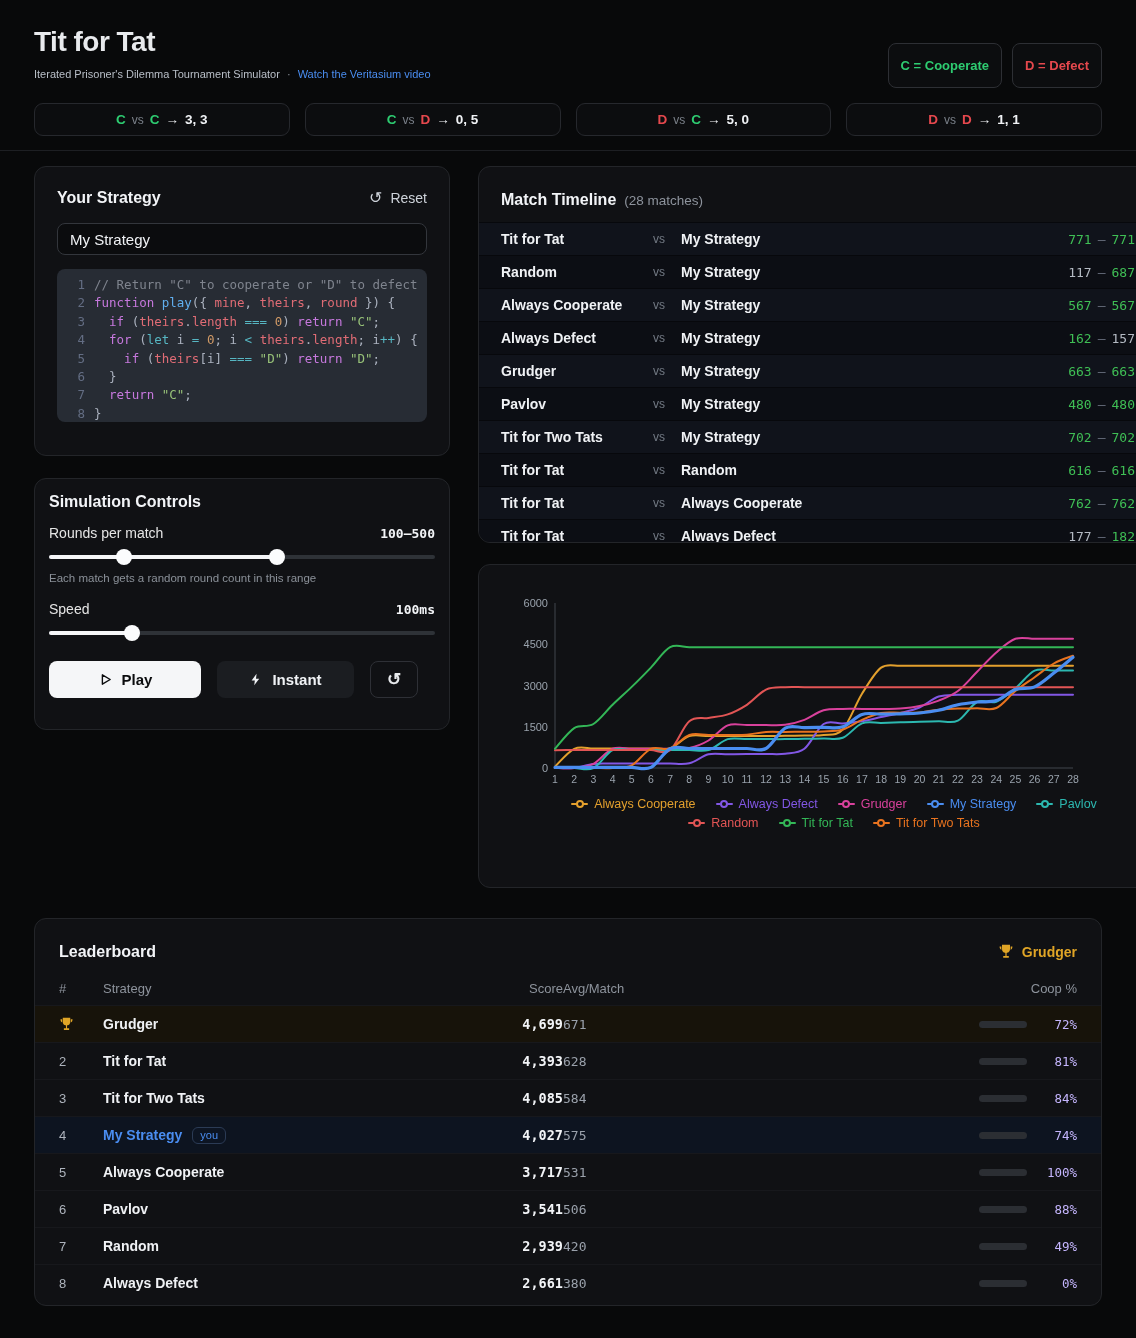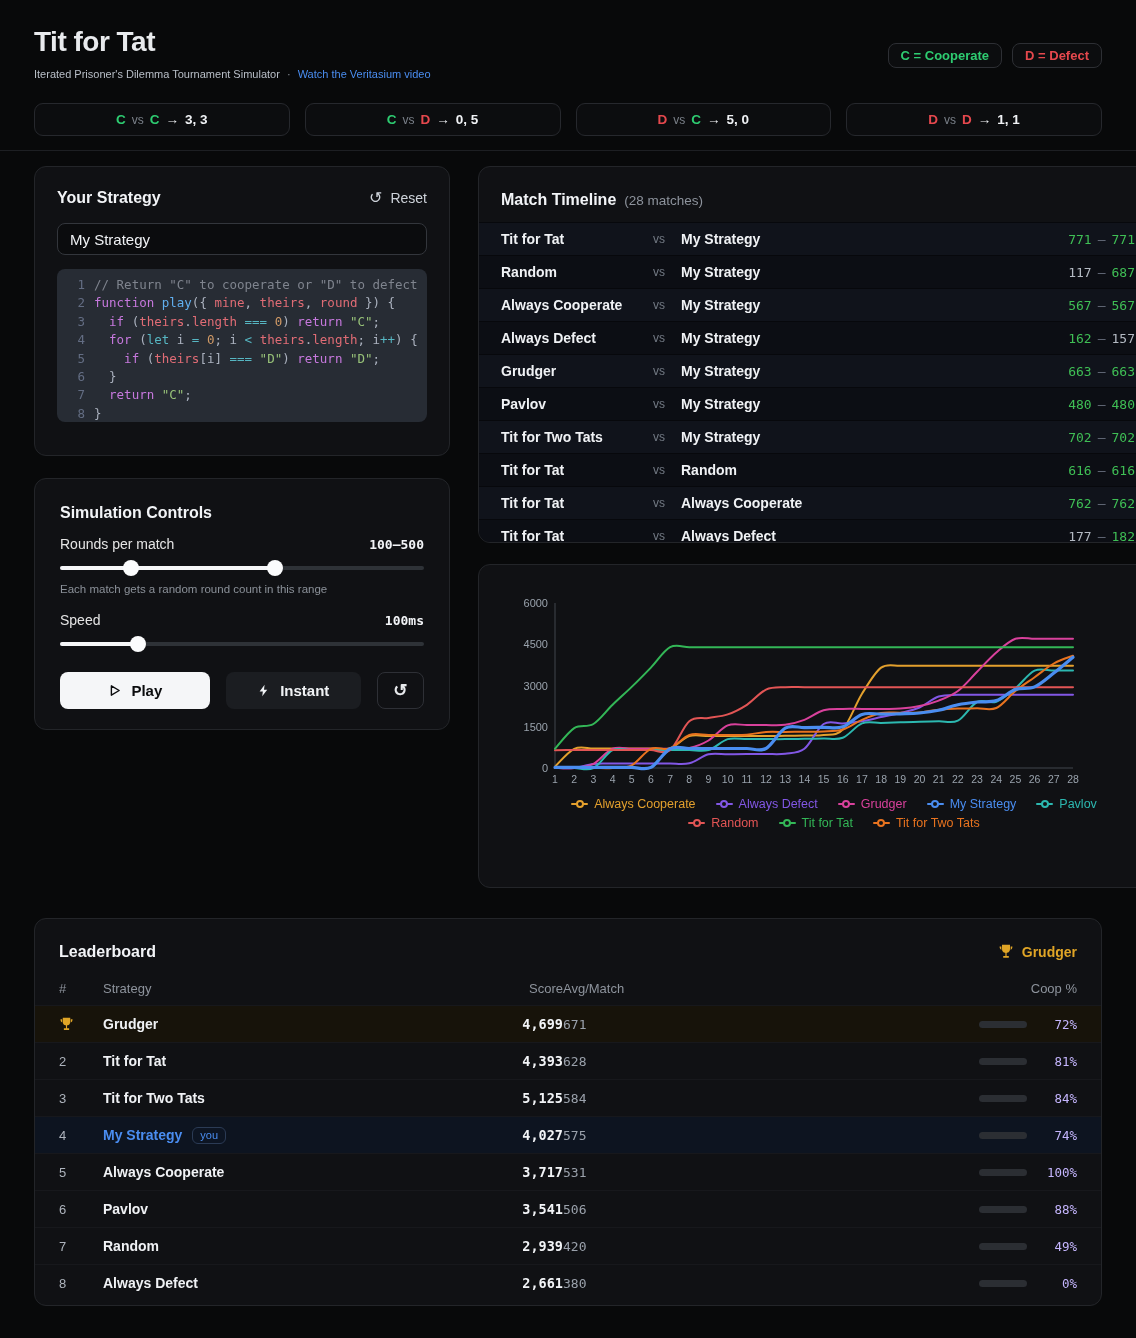--- a/index.html
+++ b/index.html
@@ -7,21 +7,21 @@
   .page { position:relative; width:1136px; height:1338px; margin:0 auto; overflow:hidden; }
   .mono { font-family:"DejaVu Sans Mono", monospace; }
 
   
   .header { position:relative; padding:26px 34px 0 34px; }
   .title { font-size:28px; font-weight:bold; letter-spacing:-.5px; margin:0; }
   .subtitle-row { margin-top:10px; font-size:11px; color:#b9bfc8; }
   .subtitle-row a { color:#4a8df0; text-decoration:none; }
   .sub-sep { color:#8b9199; margin:0 4px; }
   .badges { position:absolute; top:43px; right:34px; display:flex; gap:10px; }
-  .pill { border:1px solid #2d2f34; background:#0c0d0f; border-radius:8px; padding:4px 12px; font-size:13px; font-weight:bold; }
+  .pill { border:1px solid #2d2f34; background:#0c0d0f; border-radius:8px; padding:14px 12px; font-size:13px; font-weight:bold; }
   .payoffs { display:flex; gap:15px; margin-top:23px; }
   .payoff { flex:1; height:33px; border:1px solid #26282d; background:#0c0d0f; border-radius:9px;
             display:flex; align-items:center; justify-content:center; gap:6px; font-size:13.5px; font-weight:bold; }
   .payoff .vs { color:#7a8089; font-weight:normal; font-size:12px; }
   .payoff .res { color:#f0f2f5; }
   .divider { position:absolute; left:0; right:0; top:150px; height:1px; background:#1d1f23; }
 
   
   .main { display:flex; gap:28px; padding:30px 34px 0 34px; }
   .col-left { width:416px; flex:none; }
@@ -36,21 +36,21 @@
   .reset-glyph { font-size:16px; line-height:1; }
   .name-input { margin-top:16px; width:100%; height:32px; background:#0b0c0e; border:1px solid #33363c; border-radius:8px;
                 color:#f0f2f5; font-size:15px; padding:0 12px; font-family:"Liberation Sans", sans-serif; }
   .code { margin-top:14px; background:#272c34; border-radius:8px; padding:7px 10px; font-family:"DejaVu Sans Mono", monospace;
           font-size:12.5px; line-height:18.4px; white-space:pre; overflow:hidden; height:153px; }
   .code .ln { display:inline-block; width:18px; color:#636d83; text-align:right; margin-right:9px; }
   .tk-pl { color:#abb2bf; } .tk-cm { color:#7f848e; } .tk-kw { color:#c678dd; } .tk-fn { color:#61afef; }
   .tk-pr { color:#e06c75; } .tk-cy { color:#56b6c2; } .tk-num { color:#d19a66; } .tk-str { color:#98c379; }
 
   
-  .p-controls { margin-top:22px; padding:25px; height:252px; }
+  .p-controls { margin-top:22px; padding:14px; height:252px; }
   .ctl-row { display:flex; justify-content:space-between; align-items:baseline; margin-top:14px; }
   .ctl-label { color:#e5e5e5; font-size:14px; }
   .ctl-value { color:#f2f4f7; font-size:13px; font-weight:bold; }
   .slider { position:relative; height:16px; margin-top:8px; }
   .slider .track { position:absolute; left:0; right:0; top:6px; height:4px; border-radius:2px; background:#2e3237; }
   .slider .fill { position:absolute; left:0; top:6px; height:4px; border-radius:2px; background:#f5f6f8; }
   .slider .handle { position:absolute; top:0; width:16px; height:16px; border-radius:50%; background:#fbfcfd; margin-left:-8px; cursor:pointer; }
   .ctl-help { color:#8b9199; font-size:11.5px; margin-top:7px; }
   .btn-row { display:flex; gap:16px; margin-top:20px; }
   .btn { display:flex; align-items:center; justify-content:center; gap:9px; height:37px; border-radius:8px;
@@ -449,21 +449,21 @@
           <span class="lb-coop c5">
             <span class="coop-track"><span class="coop-fill" style="width: 81%;"></span></span>
             <span class="coop-pct">81%</span>
           </span>
         </div>
         <div class="lb-row">
           <span class="lb-rank c1">3</span>
           <span class="lb-name c2">
             <span class="nm">Tit for Two Tats</span>
           </span>
-          <span class="lb-score c3">5,125</span>
+          <span class="lb-score c3">4,085</span>
           <span class="lb-avg c4">584</span>
           <span class="lb-coop c5">
             <span class="coop-track"><span class="coop-fill" style="width: 84%;"></span></span>
             <span class="coop-pct">84%</span>
           </span>
         </div>
         <div class="lb-row row-you">
           <span class="lb-rank c1">4</span>
           <span class="lb-name c2">
             <span class="nm">My Strategy</span>

